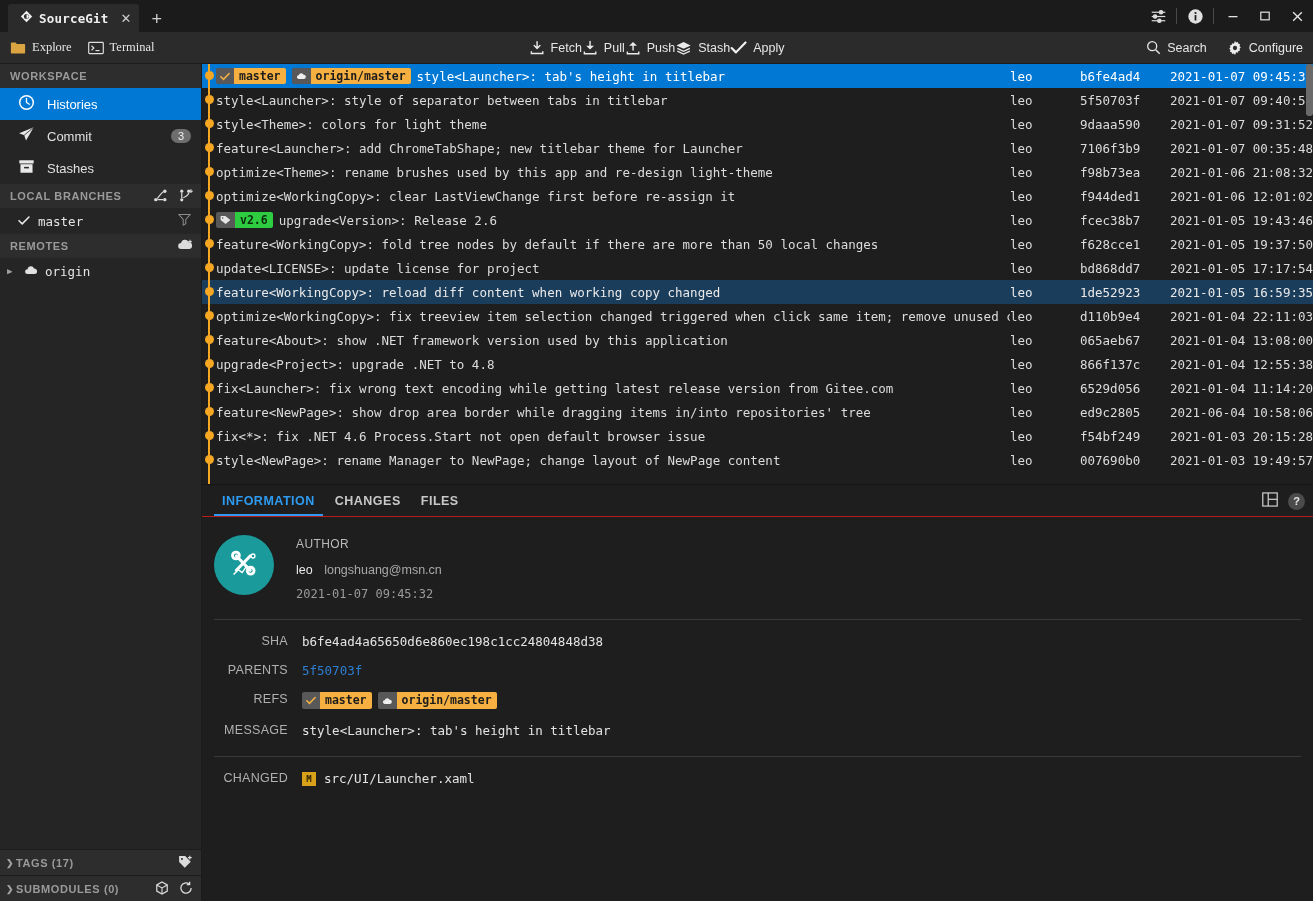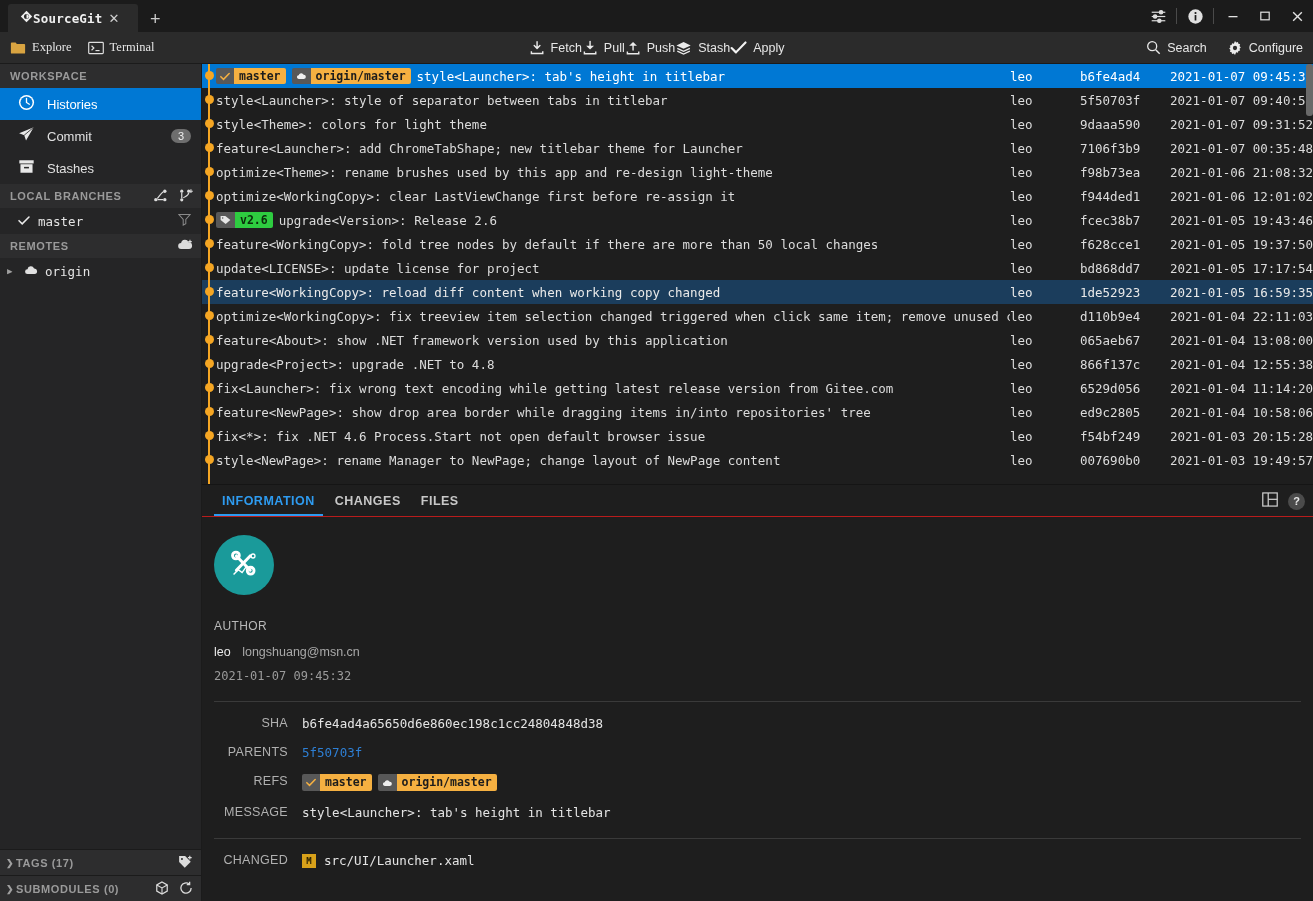--- a/index.html
+++ b/index.html
@@ -12,21 +12,21 @@
   }
   .app { position: relative; width: 1313px; height: 901px; display: flex; flex-direction: column; }
 
   
   .titlebar {
     height: 32px; background: #1b1b1b; display: flex; align-items: flex-end;
     flex: 0 0 32px; position: relative;
   }
   .tab {
     height: 28px; min-width: 130px; background: #2b2b2b; border-top-left-radius: 3px;
-    border-top-right-radius: 3px; display: flex; align-items: center; gap: 0;
+    border-top-right-radius: 3px; display: flex; align-items: center; gap: 6px;
     padding: 0 8px 0 12px; margin-left: 8px; position: relative;
   }
   .tab .tab-title { font-size: 12.5px; color: #efefef; font-family: "DejaVu Sans Mono", monospace; font-weight: bold; letter-spacing: .2px;}
   .tab .tab-close { color: #cfcfcf; font-size: 13px; margin-left: 6px; line-height: 1; }
   .tab-add { color: #cdcdcd; font-size: 18px; margin-left: 12px; margin-bottom: 4px; line-height: 1; font-weight: 300;}
   .win-ctrls { position: absolute; right: 0; top: 0; height: 32px; display: flex; align-items: center; gap: 0; }
   .win-ctrls .ico { width: 30px; height: 32px; display: flex; align-items: center; justify-content: center; color: #d8d8d8; }
   .win-ctrls .sep { width: 1px; height: 16px; background: #4a4a4a; margin: 0 3px; }
   .win-ctrls .wb { width: 32px; height: 32px; display: flex; align-items: center; justify-content: center; color: #e2e2e2; font-size: 13px;}
 
@@ -110,21 +110,21 @@
   .dtab {
     display: flex; align-items: center; padding: 0 10px; font-size: 12.5px; font-weight: bold;
     letter-spacing: .5px; color: #c8c8c8; position: relative;
   }
   .dtab.active { color: #2e9bf0; }
   .dtab.active:after { content: ''; position: absolute; left: 2px; right: 2px; bottom: 0; height: 2px; background: #2e9bf0; }
   .tabbar .tb-tools { position: absolute; right: 8px; top: 0; height: 32px; display: flex; align-items: center; gap: 10px; }
   .helpbtn { width: 17px; height: 17px; border-radius: 50%; background: #4b4b4b; color: #e7e7e7;
              font-size: 11px; display: flex; align-items: center; justify-content: center; font-weight: bold; }
 
-  .author-block { display: flex; gap: 22px; padding: 18px 0 0 12px; flex-direction: column; }
+  .author-block { display: flex; gap: 22px; padding: 18px 0 0 12px; }
   .avatar { width: 60px; height: 60px; border-radius: 50%; background: #1a9a9a; display: flex; align-items: center;
             justify-content: center; flex: 0 0 60px; }
   .author-meta { padding-top: 2px; }
   .author-label { font-size: 12px; color: #b9b9b9; letter-spacing: .4px; }
   .author-line { margin-top: 12px; font-size: 12.5px; color: #e9e9e9; }
   .author-line .email { color: #a9a9a9; margin-left: 8px; }
   .author-date { margin-top: 10px; font-size: 12px; color: #9b9b9b; font-family: "DejaVu Sans Mono", monospace;}
 
   .hr { height: 1px; background: #3a3a3a; margin: 18px 12px 0 12px; }
 
@@ -595,21 +595,21 @@
               <div class="author">leo</div>
               <div class="sha">6529d056</div>
               <div class="when">2021-01-04 11:14:20</div>
             </div>
             <div class="crow">
               <div class="subject">
                 <span>feature&lt;NewPage&gt;: show drop area border while dragging items in/into repositories' tree</span>
               </div>
               <div class="author">leo</div>
               <div class="sha">ed9c2805</div>
-              <div class="when">2021-01-04 10:58:06</div>
+              <div class="when">2021-06-04 10:58:06</div>
             </div>
             <div class="crow">
               <div class="subject">
                 <span>fix&lt;*&gt;: fix .NET 4.6 Process.Start not open default browser issue</span>
               </div>
               <div class="author">leo</div>
               <div class="sha">f54bf249</div>
               <div class="when">2021-01-03 20:15:28</div>
             </div>
             <div class="crow">

